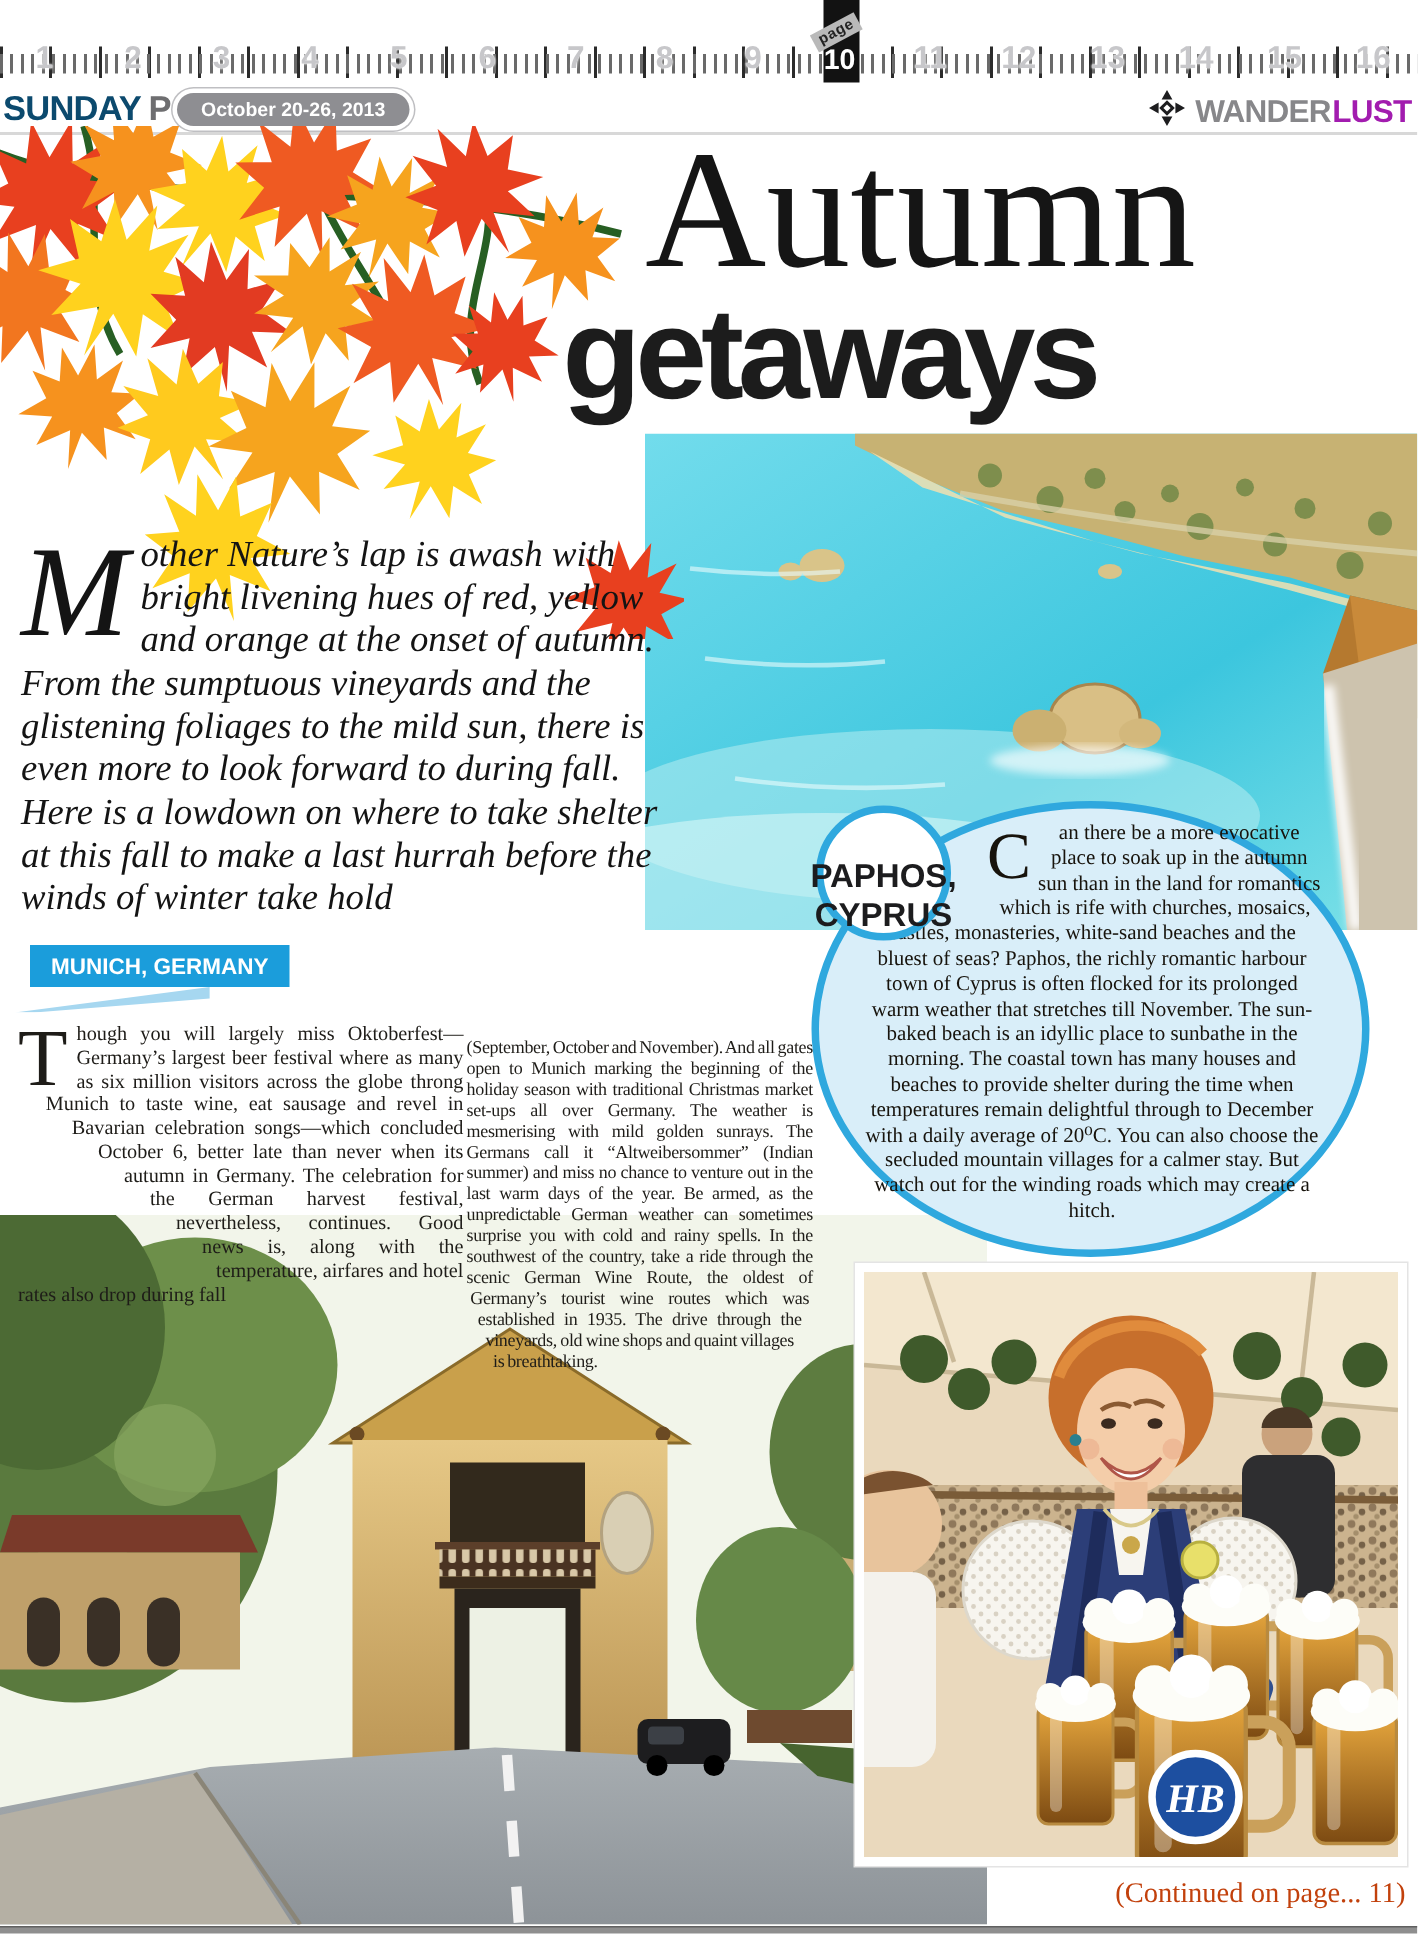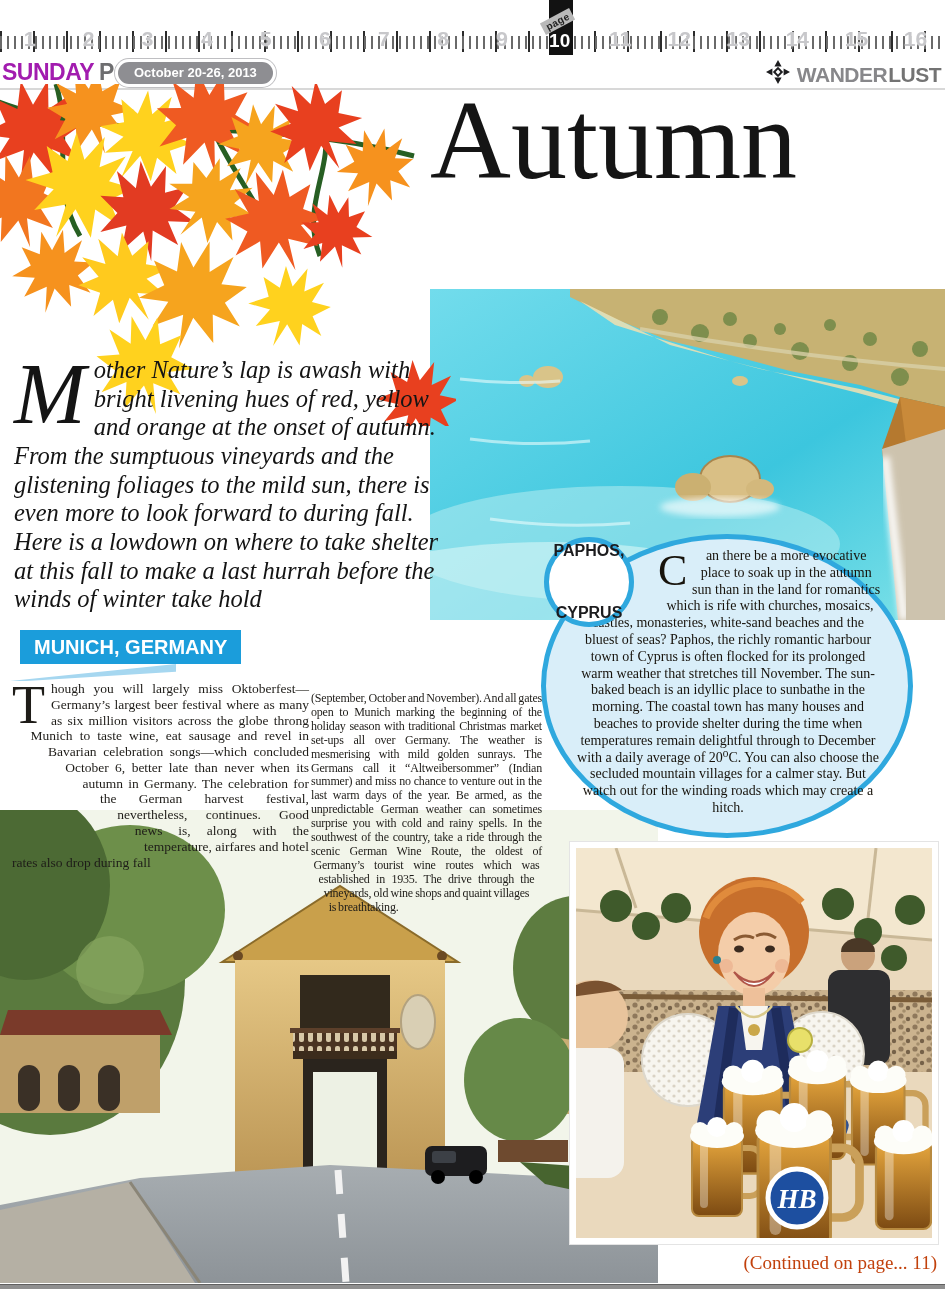--- a/index.html
+++ b/index.html
@@ -19,27 +19,27 @@
      background:#121212;z-index:3;}
   .pword{position:absolute;top:15px;left:-8px;background:#b9b9b9;color:#222;
      font-family:"Liberation Sans",sans-serif;font-weight:bold;font-size:10px;padding:1px 4px;
      transform:rotate(-28deg);letter-spacing:.5px;}
   .pnum{position:absolute;bottom:3px;width:100%;text-align:left;color:#fff;
      font-family:"Liberation Sans",sans-serif;font-weight:bold;font-size:19px;}
 
   
   .masthead{position:absolute;left:2px;top:59px;font-family:"Liberation Sans",sans-serif;
      font-weight:bold;font-size:23px;letter-spacing:-.5px;}
-  .sunday{color:#a21caf;} .post{color:#6e6e70;margin-left:5px;}
+  .sunday{color:#0c4a6e;} .post{color:#6e6e70;margin-left:5px;}
   .datepill{position:absolute;left:118px;top:62px;background:#8e8e92;color:#fff;
      font-family:"Liberation Sans",sans-serif;font-weight:bold;font-size:13px;
      padding:3px 16px 4px;border-radius:12px;box-shadow:0 0 0 3px #fff,0 0 0 4px #bfbfc2;}
   .brand{position:absolute;right:4px;top:60px;display:flex;align-items:center;gap:7px;
      font-family:"Liberation Sans",sans-serif;font-weight:bold;font-size:21px;letter-spacing:-.5px;}
-  .wander{color:#87878a;} .lust{color:#737373;margin-left:-6px;}
+  .wander{color:#87878a;} .lust{color:#a21caf;margin-left:-6px;}
   .hdr-rule{position:absolute;left:0;right:0;top:88px;height:2px;background:#d8d8d8;}
 
   
   .hl1{position:absolute;left:430px;width:460px;top:84px;text-align:left;
      font-size:112px;line-height:1;color:#151515;z-index:1;}
   .hl2{position:absolute;left:330px;width:445px;top:193px;text-align:center;
      font-family:"Liberation Sans",sans-serif;font-weight:bold;font-size:86px;line-height:1;
      letter-spacing:-4px;color:#1c1c1c;z-index:1;}
 
   
@@ -50,21 +50,21 @@
      background:#fff;padding:6px;z-index:2;box-shadow:0 0 0 1px #e4e4e4;}
   .okto svg{display:block;}
 
   
   .intro{position:absolute;left:14px;top:356px;width:430px;font-style:italic;
      font-size:24.5px;line-height:1.17;color:#141414;z-index:3;}
   .intro .dc{float:left;font-size:86px;line-height:.72;margin:8px 8px 0 0;font-style:italic;}
 
   
   .mlabel{position:absolute;left:20px;top:630px;background:#1b9ddb;color:#fff;
-     font-family:"Liberation Sans",sans-serif;font-weight:bold;font-size:20px;
+     font-family:"Liberation Sans",sans-serif;font-weight:bold;font-size:15px;
      padding:6px 14px 5px;z-index:4;}
   .mlabel::after{content:"";position:absolute;left:-10px;top:100%;width:75%;height:17px;
      background:#a6d7f0;clip-path:polygon(0 100%,100% 0,100% 45%,10% 100%);}
   .mcol1{position:absolute;left:12px;top:681px;width:297px;font-size:13.5px;line-height:1.17;
      text-align:justify;z-index:3;color:#1e1c18;}
   .mcol1 .dc{float:left;font-size:54px;line-height:.82;margin:2px 6px 0 0;}
   .funnel{float:left;clear:left;width:132px;height:108px;margin-top:12px;
      shape-outside:polygon(0 0,100% 100%,0 100%);}
   .mcol2{position:absolute;left:311px;top:656px;width:231px;font-size:12px;line-height:1.16;
      letter-spacing:-.2px;word-spacing:-1px;text-align:justify;z-index:6;color:#1e1c18;margin-top:36px;}
@@ -73,22 +73,22 @@
 
   
   .bubble{position:absolute;left:541px;top:534px;width:372px;height:304px;background:#d9eef9;
      border:5px solid #2fa8de;border-radius:50%;z-index:5;box-sizing:border-box;}
   .btext{position:absolute;left:28px;right:26px;top:9px;bottom:10px;text-align:center;
      font-size:14px;line-height:1.2;color:#17130c;}
   .bsp{float:left;width:84px;height:62px;}
   .btext .dc{float:left;font-size:44px;line-height:.8;margin:5px 3px 0 0;}
   .plabel{position:absolute;left:544px;top:537px;width:90px;height:90px;border-radius:50%;
      background:#fff;border:5px solid #2fa8de;z-index:7;display:flex;flex-direction:column;
-     align-items:center;justify-content:space-between;font-family:"Liberation Sans",sans-serif;
-     font-weight:bold;font-size:16px;color:#1c1c1e;line-height:1.15;box-sizing:border-box;}
+     align-items:center;justify-content:flex-end;font-family:"Liberation Sans",sans-serif;
+     font-weight:bold;font-size:22px;color:#1c1c1e;line-height:1.15;box-sizing:border-box;}
 
   
   .continued{position:absolute;right:8px;top:1252px;font-size:19px;color:#c2410c;z-index:8;}
   .bottom-rule{position:absolute;left:0;right:0;top:1284px;height:4px;background:#8f8f8f;
      border-top:1px solid #606060;z-index:8;}
 </style>
 </head>
 <body>
 
 <div class="page">
@@ -164,20 +164,21 @@
         <use href="#leaf" fill="#ffca1e" transform="translate(130,196) rotate(-32) scale(.9)"></use>
         <use href="#leaf" fill="#f6a41e" transform="translate(200,212) rotate(16) scale(1.05)"></use>
         <use href="#leaf" fill="#ffd21e" transform="translate(296,224) rotate(24) scale(.8)"></use>
         <use href="#leaf" fill="#ffd21e" transform="translate(150,282) rotate(-14) scale(.95)"></use>
         <use href="#leaf" fill="#e8401f" transform="translate(424,318) rotate(22) scale(.8)"></use>
       </g>
     </svg>
   </div>
 
   <div class="hl1">Autumn</div>
+  <div class="hl2">getaways</div>
 
   <div class="cyprus">
     <svg width="515" height="331" viewBox="0 0 515 331">
       <defs>
         <linearGradient id="sea" x1="0" y1="0" x2="1" y2="1">
           <stop offset="0" stop-color="#72dcec"></stop>
             <stop offset=".6" stop-color="#3cc6de"></stop>
           <stop offset="1" stop-color="#7fe2e8"></stop>
         </linearGradient>
         <filter id="soft">

